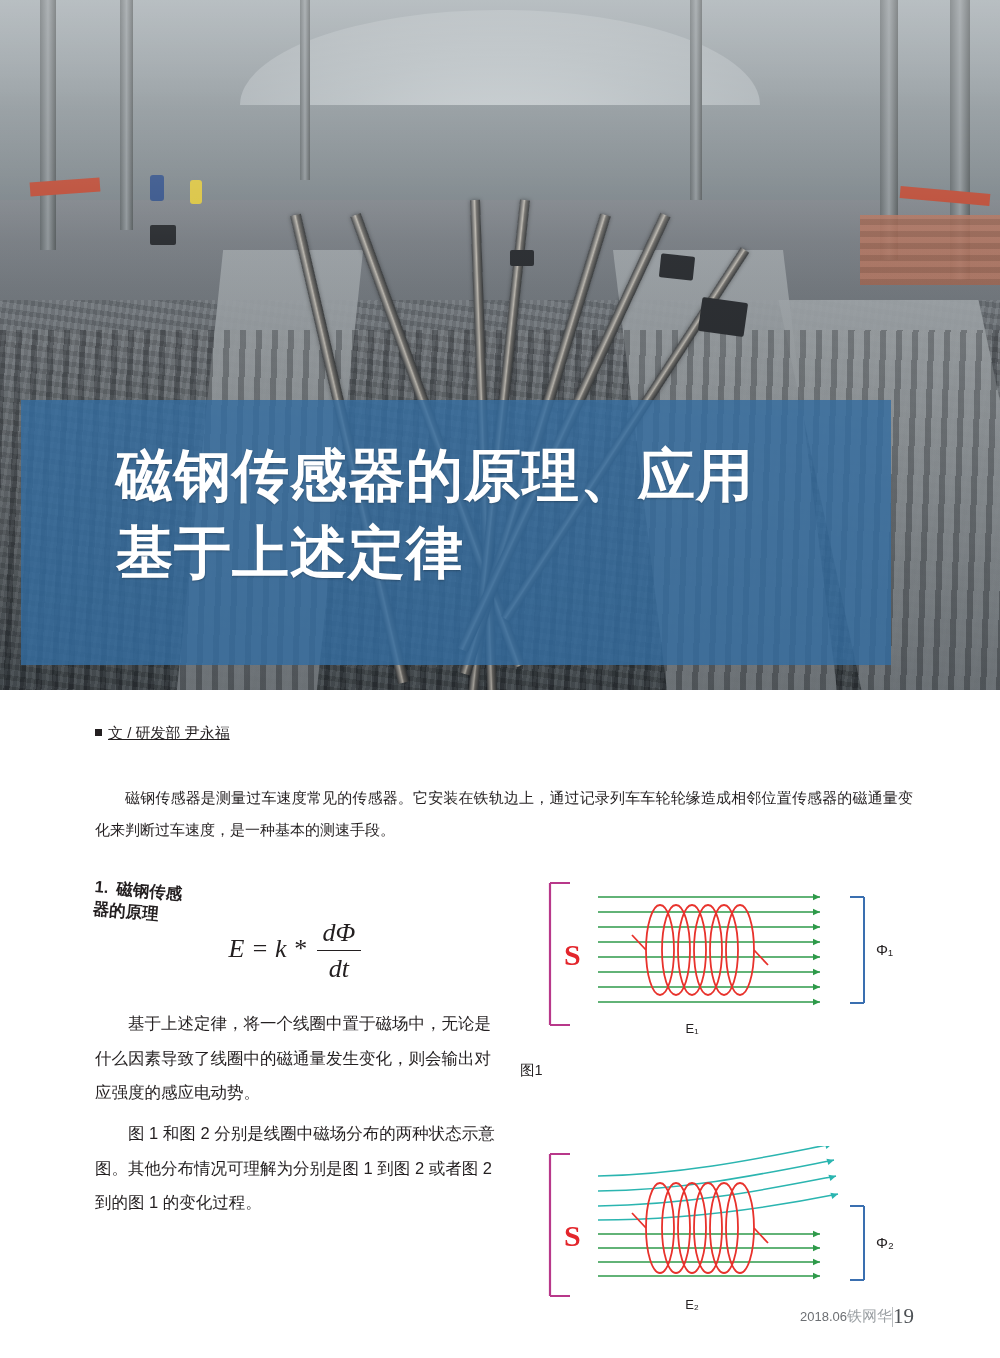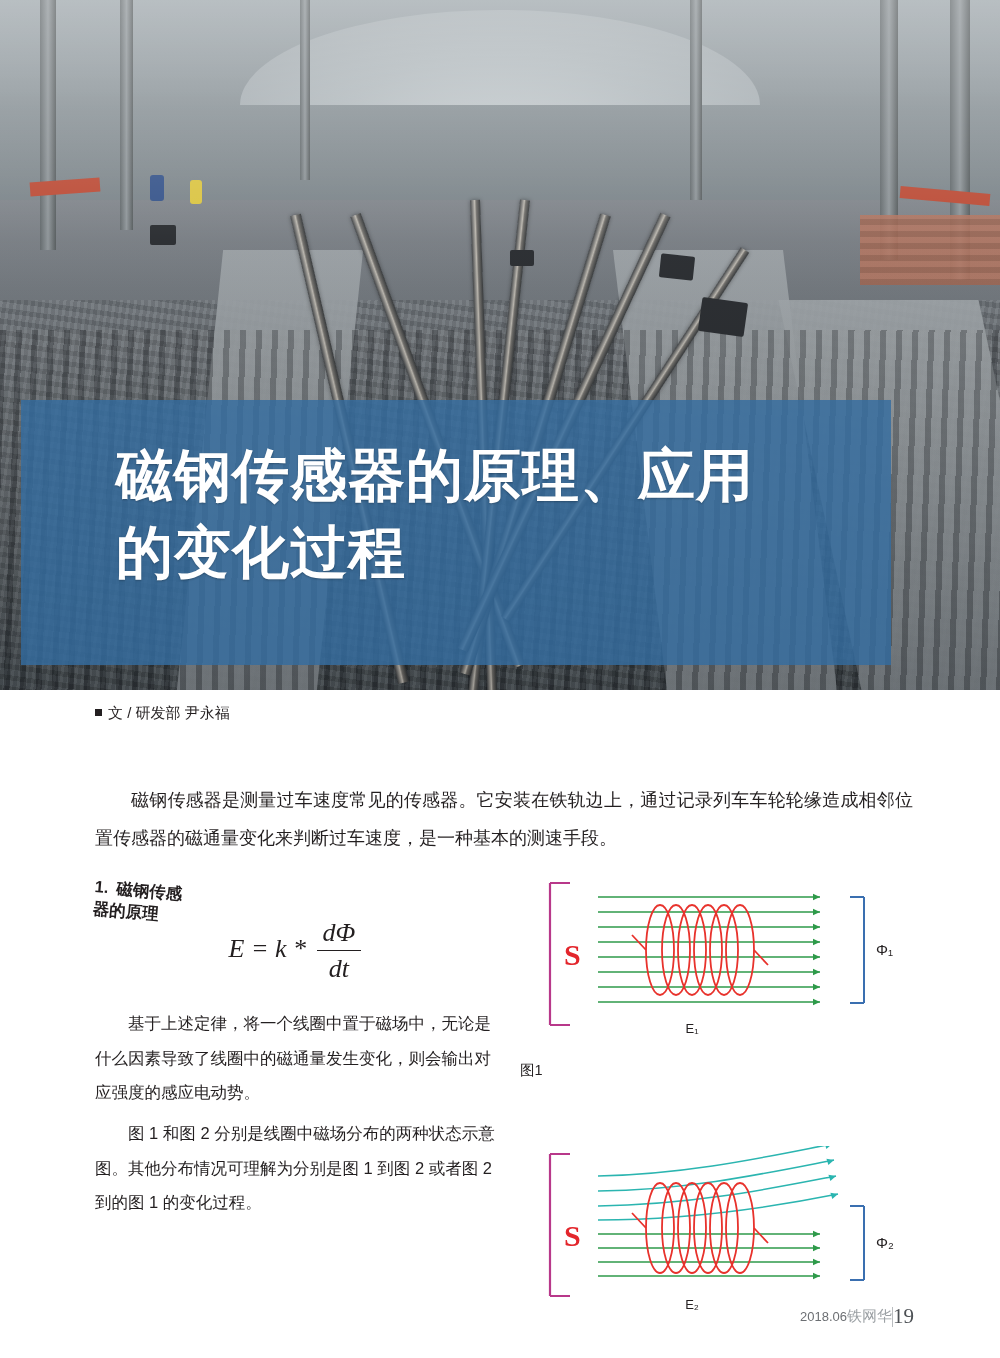--- a/index.html
+++ b/index.html
@@ -68,26 +68,26 @@
 
   
   .band{position:absolute;left:0;top:400px;width:870px;height:265px;
         background:rgba(53,108,160,.82);margin-left:21px;}
   .band .title{position:absolute;left:95px;top:38px;width:840px;
         font-family:"Liberation Serif","DejaVu Serif",serif;
         font-weight:700;color:#ffffff;font-size:57px;line-height:1.35;
         letter-spacing:1px;text-shadow:0 1px 2px rgba(0,0,0,.25);}
 
   
-  .byline{position:absolute;left:95px;top:704px;font-size:15px;color:#231f20;}
+  .byline{position:absolute;left:95px;top:724px;font-size:15px;color:#231f20;text-decoration:underline;}
   .byline .sq{display:inline-block;width:7px;height:7px;background:#231f20;
         margin-right:6px;vertical-align:2px;}
 
   
-  .lead{position:absolute;left:95px;top:782px;width:818px;font-size:18px;
+  .lead{position:absolute;left:95px;top:782px;width:818px;font-size:15px;
         line-height:2.1;text-align:justify;text-indent:2em;}
 
   .colL{position:absolute;left:95px;top:880px;width:400px;}
   .h2{font-size:16.5px;font-weight:700;margin:0 0 6px 0;}
   .h2 .num{margin-right:8px;}
   .p{font-size:16.5px;line-height:2.1;text-indent:2em;margin:0;}
   .formula{margin:26px 0 22px 0;text-align:center;
         font-family:"Liberation Serif","DejaVu Serif",serif;font-style:italic;font-size:26px;}
   .formula .frac{display:inline-block;vertical-align:middle;text-align:center;margin-left:4px;}
   .formula .frac .top{display:block;border-bottom:1.6px solid #231f20;padding:0 6px 2px;}
@@ -139,21 +139,21 @@
   <div class="box b1"></div>
   <div class="box b2"></div>
   <div class="box b3"></div>
   <div class="box b4"></div>
   <div class="fog"></div>
 </div>
 
 <div class="band">
   <div class="title">
     <div>磁钢传感器的原理、应用</div>
-    <div>的变化过程</div>
+    <div>基于上述定律</div>
   </div>
 </div>
 
 <div class="byline">
   <span class="sq"></span><span>文 / 研发部 尹永福</span>
 </div>
 
 <div class="lead">磁钢传感器是测量过车速度常见的传感器。它安装在铁轨边上，通过记录列车车轮轮缘造成相邻位置传感器的磁通量变化来判断过车速度，是一种基本的测速手段。</div>
 
 <div class="colL">

